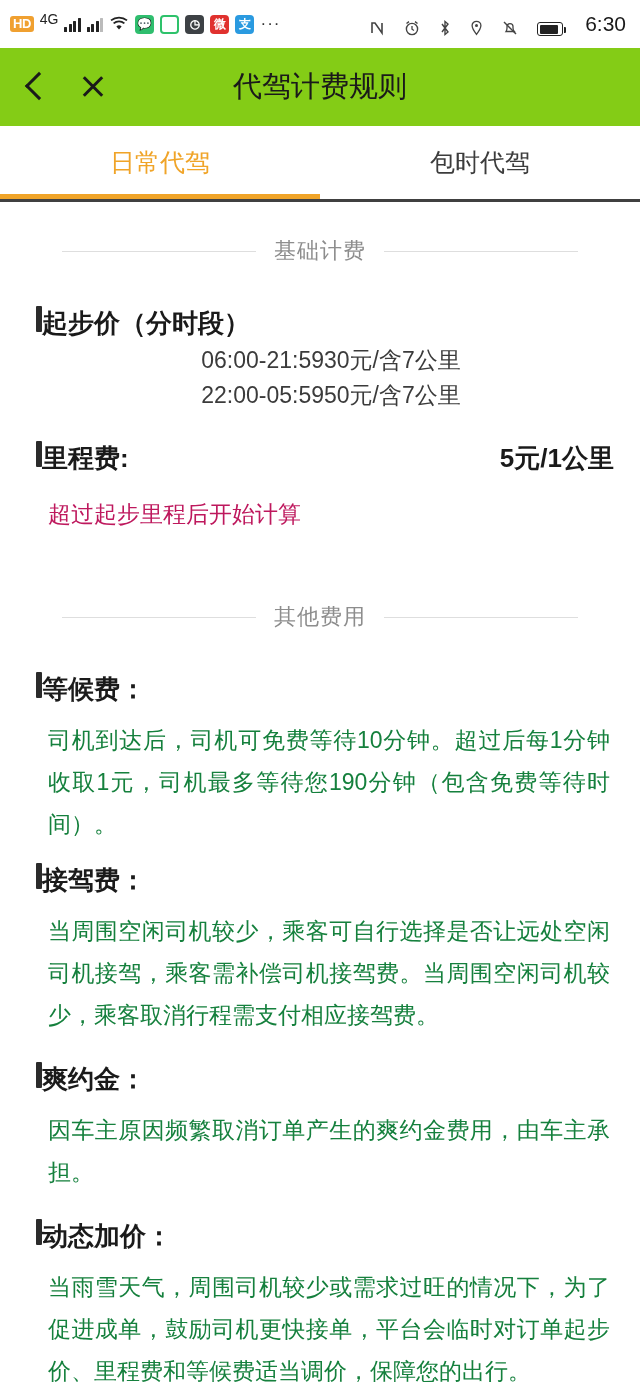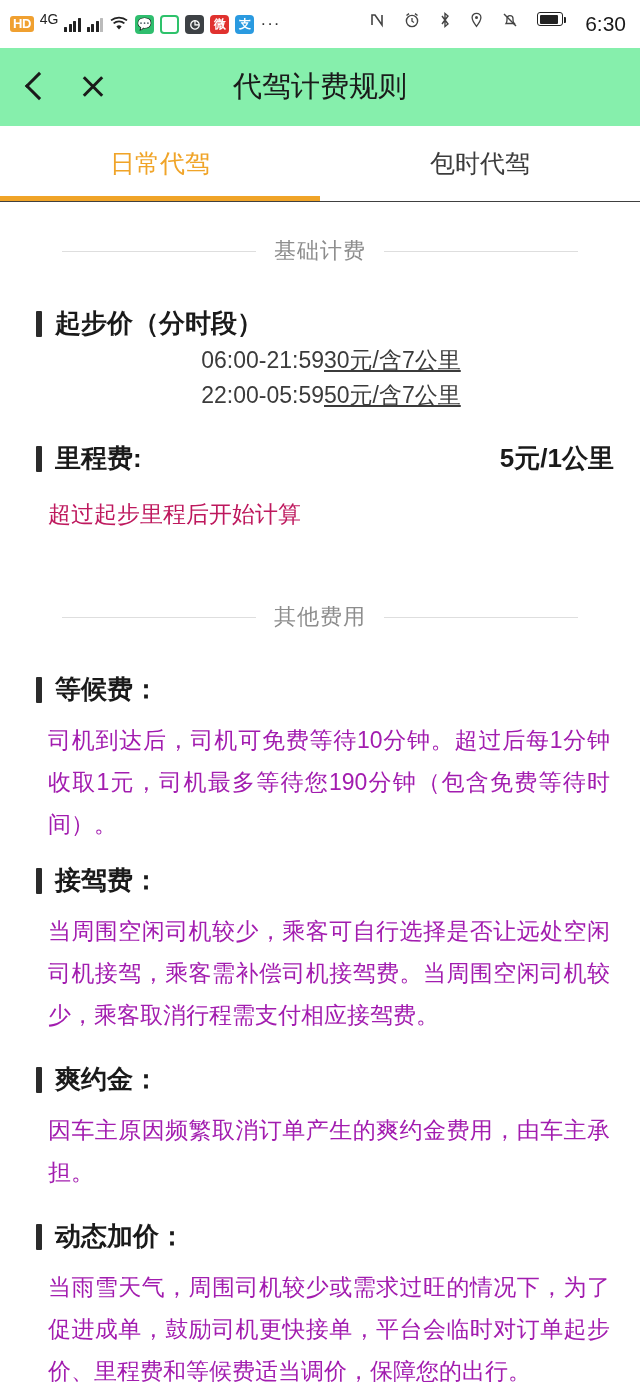--- a/index.html
+++ b/index.html
@@ -21,21 +21,21 @@
   
   .statusbar {
     height: 48px;
     display: flex;
     align-items: center;
     justify-content: space-between;
     padding: 0 14px 0 10px;
     background: #fff;
   }
   .sb-left { display: flex; align-items: center; gap: 6px; }
-  .sb-right { display: flex; align-items: flex-start; gap: 19px; }
+  .sb-right { display: flex; align-items: flex-end; gap: 19px; }
   .hd-badge {
     background: #f0a030;
     color: #fff;
     font-size: 13px;
     font-weight: bold;
     border-radius: 3px;
     padding: 1px 3px;
     line-height: 14px;
     letter-spacing: -0.5px;
   }
@@ -84,21 +84,21 @@
   }
   .battery > span { position: absolute; left: 1.5px; top: 1.5px; bottom: 1.5px; width: 76%; background: #222; border-radius: 1px; }
 
   
   .titlebar {
     height: 78px;
     display: flex;
     align-items: center;
     position: relative;
     padding: 0 22px;
-    background: #86efac;
+    background: #84cc16;
   }
   .nav-btns { display: flex; align-items: center; gap: 30px; }
   .icon-back { width: 26px; height: 34px; position: relative; }
   .icon-back::before {
     content: ""; position: absolute; left: 7px; top: 6px;
     width: 17px; height: 17px;
     border-left: 3px solid #1a1a1a; border-bottom: 3px solid #1a1a1a;
     transform: rotate(45deg);
   }
   .icon-close { width: 30px; height: 30px; position: relative; }
@@ -111,21 +111,21 @@
   .page-title {
     position: absolute; left: 0; right: 0; text-align: center;
     font-size: 29px; color: #1a1a1a; font-weight: 500;
     pointer-events: none;
   }
 
   
   .tabs {
     display: flex;
     height: 76px;
-    border-bottom: 1px solid #404040;
+    border-bottom: 3px solid #404040;
     background: #fff;
   }
   .tab {
     flex: 1;
     display: flex;
     align-items: center;
     justify-content: center;
     font-size: 25px;
     color: #3c3c3c;
     position: relative;
@@ -160,22 +160,21 @@
 
   .block { padding: 0 26px; }
   .row-title {
     display: flex;
     align-items: center;
     justify-content: space-between;
     margin-top: 18px;
   }
   .label-with-bar {
     display: flex;
-    align-items: center;
-    gap: 13px;
+    align-items: flex-start;
     padding-left: 10px;
   }
   .bar {
     width: 6px;
     height: 26px;
     background: #2b2b2b;
     border-radius: 1px;
   }
   .label-text {
     font-size: 26px;
@@ -188,31 +187,31 @@
     font-weight: bold;
   }
   .kv {
     display: flex;
     align-items: center;
     justify-content: center;
     padding: 0 0 0 22px;
     margin-top: 4px;
   }
   .kv .k { font-size: 23px; color: #3b3b3b; }
-  .kv .v { font-size: 23px; color: #3b3b3b; text-decoration: underline; }
+  .kv .v { font-size: 23px; color: #3b3b3b; }
   .note {
     font-size: 23px;
     color: #be185d;
     line-height: 40px;
     padding-left: 22px;
     margin-top: 18px;
   }
   .para {
     font-size: 23px;
-    color: #a21caf;
+    color: #15803d;
     line-height: 42px;
     padding-left: 22px;
     margin-top: 12px;
     text-align: justify;
     padding-right: 4px;
   }
   .gap-lg { height: 34px; }
 </style>
 </head>
 <body>

